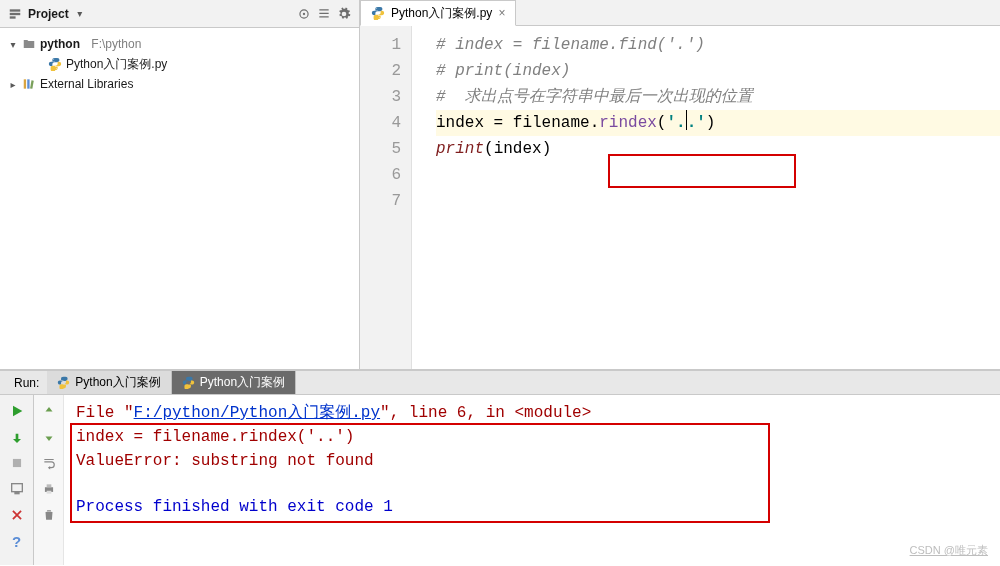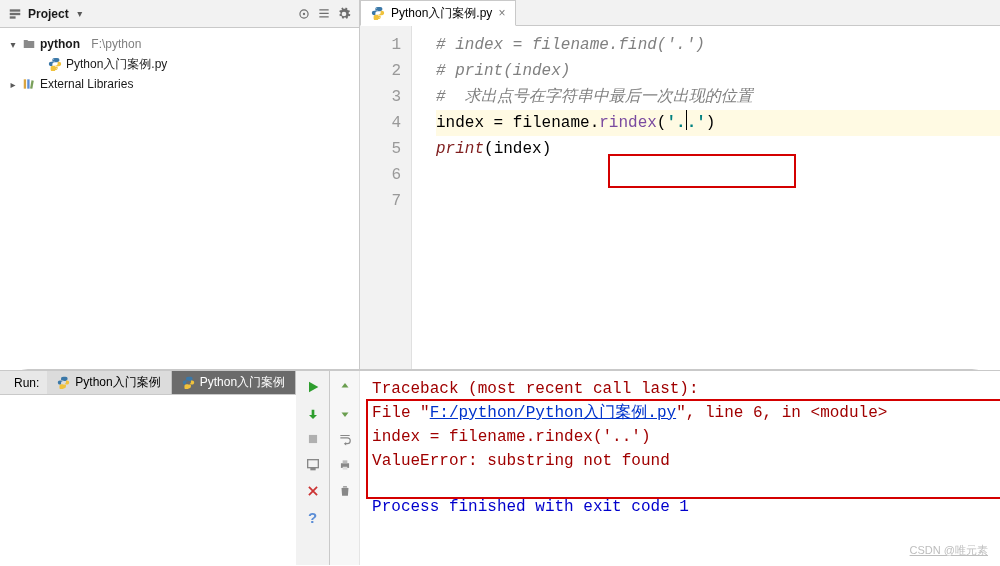--- a/index.html
+++ b/index.html
@@ -6,21 +6,21 @@
 body {
   font-family: "Segoe UI", "Microsoft YaHei", Arial, sans-serif;
   font-size: 12px;
   background: #fff;
   color: #000;
   width: 1000px;
   height: 566px;
   overflow: hidden;
   position: relative;
 }
-.top-split { display: flex; height: 370px; border-bottom: 1px solid #c9c9c9; border-radius: 28px; }
+.top-split { display: flex; height: 370px; border-bottom: 1px solid #c9c9c9; }
 .project-pane { width: 360px; border-right: 1px solid #c9c9c9; background: #fff; display:flex; flex-direction: column;}
 .project-header {
   height: 28px; background: #f2f2f2; border-bottom: 1px solid #c9c9c9;
   display: flex; align-items: center; padding: 0 8px; gap: 6px;
 }
 .project-header .title { font-weight: bold; flex: 0 0 auto; color: #1a1a1a; }
 .project-header .spacer { flex: 1; }
 .proj-icon { width:14px; height:14px; fill:#6e6e6e; }
 .project-tree { padding: 6px 4px; font-size: 12px; color:#1a1a1a; }
 .tree-row { display: flex; align-items:center; height: 20px; padding:0 4px; gap: 4px; white-space: nowrap;}
@@ -41,21 +41,21 @@
 .tok-str { color:#008080; font-weight: bold;}
 .tok-strplain { color:#008080; font-weight: bold;}
 .tok-comment { color:#808080; font-style: italic; }
 .tok-func { color:#94558d; font-style: italic;}
 .tok-funccall { color:#000; }
 .tok-ident { color:#000;}
 .cursor { display:inline-block; width:1px; height:20px; background:#000; vertical-align:-3px;}
 .red-box-code {
   position:absolute; border:2px solid #d40000; pointer-events:none;
 }
-.run-panel { display:flex; flex-direction: row; border-top: 1px solid #c9c9c9; height: 195px;}
+.run-panel { display:flex; flex-direction: column; border-top: 1px solid #c9c9c9; height: 195px;}
 .run-tabs { height: 24px; background:#e8e8e8; border-bottom:1px solid #c9c9c9; display:flex; align-items:stretch; padding-left: 6px;}
 .run-tabs .label { display:flex; align-items:center; padding:0 8px; color:#000;}
 .run-tab { display:flex; align-items:center; gap:5px; padding:0 10px; font-size:12px; background:#dcdcdc; border-right:1px solid #c0c0c0;}
 .run-tab.active { background:#6b6b6b; color:#fff; }
 .run-body { flex:1; display:flex; }
 .run-toolbar { width: 34px; background:#f2f2f2; border-right:1px solid #c9c9c9; display:flex; flex-direction:column; align-items:center; padding-top:6px; gap:6px;}
 .run-toolbar2 { width: 30px; background:#f7f7f7; border-right:1px solid #e5e5e5; display:flex; flex-direction:column; align-items:center; padding-top:6px; gap:6px;}
 .tb-btn { width:20px; height:20px; display:flex; align-items:center; justify-content:center; cursor:pointer; }
 .run-console { flex:1; padding: 6px 12px; font-family:"Consolas","Courier New",monospace; font-size:16px; line-height:24px; position:relative; overflow:hidden;}
 .con-blue { color:#0000cc; }
@@ -230,21 +230,20 @@
             <rect x="8" y="15" width="8" height="5" fill="#ddd"></rect>
           </svg>
         </div>
       <div class="tb-btn">
           <svg width="14" height="14" viewBox="0 0 24 24">
             <path fill="#888" d="M6 7h12l-1 13H7zM9 4h6l1 2H8z"></path>
           </svg>
         </div>
     </div>
     <div class="run-console">
-      <div class="con-red">Traceback (most recent call last):</div>
       <div class="con-red"><span>  File "</span><span class="con-link">F:/python/Python入门案例.py</span><span>", line 6, in &lt;module&gt;</span></div>
       <div class="con-red">    index = filename.rindex('..')</div>
       <div class="con-red">ValueError: substring not found</div>
       <div style="height:22px"></div>
       <div class="con-blue">Process finished with exit code 1</div>
 
       <div class="red-box-console" style="left:6px; top:28px; width:700px; height:100px;"></div>
     </div>
   </div>
 </div>

